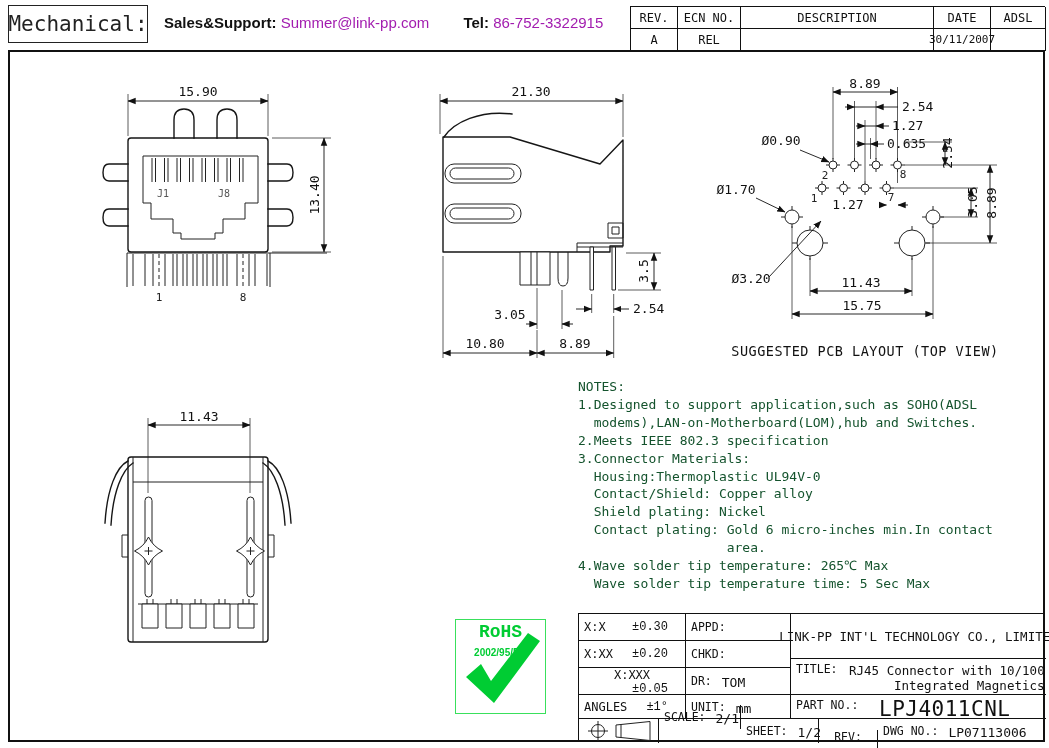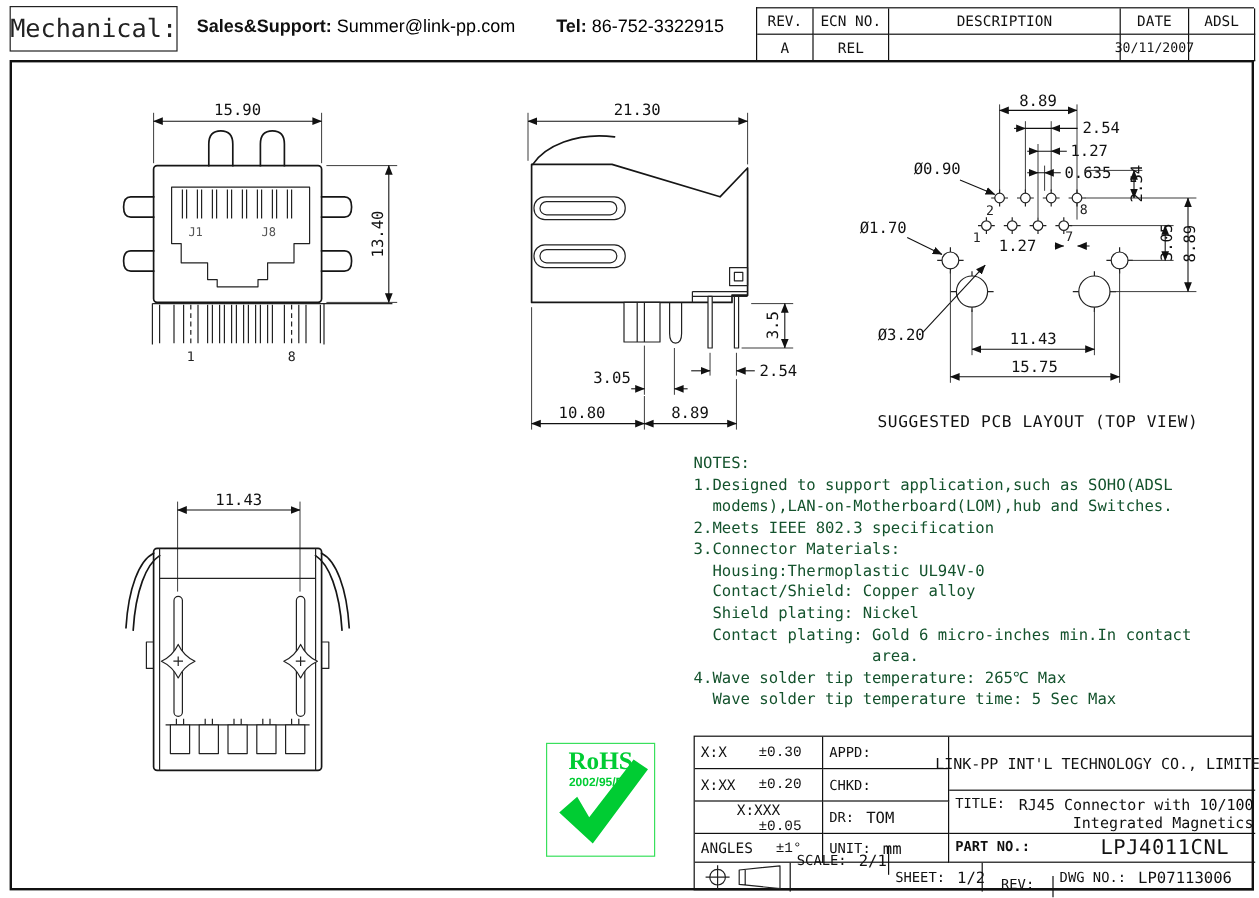--- a/index.html
+++ b/index.html
@@ -5,21 +5,21 @@
   html,body{margin:0;padding:0;background:#fff;}
   #page{position:relative;width:1049px;height:748px;background:#fff;overflow:hidden;
         font-family:"DejaVu Sans Mono",monospace;color:#111;}
   .abs{position:absolute;box-sizing:border-box;}
 
   
   #mechbox{left:8px;top:5px;width:140px;height:38px;border:1.5px solid #222;
            display:flex;align-items:center;justify-content:center;font-size:21px;color:#222;}
   #salesline{left:164px;top:14px;font-family:"Liberation Sans",sans-serif;font-size:15px;white-space:nowrap;}
   #salesline b{font-weight:bold;color:#111;}
-  .red{color:#000000;}
+  .red{color:#a21caf;}
   #telwrap{margin-left:30px;}
 
   
   #revtable{left:630px;top:6px;width:415px;height:44px;display:grid;
             grid-template-columns:47px 63px 193px 57px 55px;grid-auto-rows:22px;
             border-left:1px solid #111;border-top:1px solid #111;font-size:12px;}
   #revtable .c{border-right:1px solid #111;border-bottom:1px solid #111;
                display:flex;align-items:center;justify-content:center;white-space:nowrap;}
   #revtable .date{font-size:11px;}
 
@@ -37,21 +37,21 @@
   text.sm{font-size:10px;fill:#555;}
   text.pn{font-size:11px;fill:#222;}
   text.cap{font-size:13.5px;letter-spacing:0.5px;}
 
   
   #notes{left:578px;top:378px;font-size:13px;line-height:17.9px;white-space:pre;color:#14532d;}
 
   
   #rohs{left:455px;top:619px;width:91px;height:95px;border:1.5px solid #39e05c;}
   #rohs .rname{position:absolute;left:0;top:2px;width:100%;text-align:center;
-        font-family:Liberation Serif, serif;font-weight:bold;font-size:21px;color:#00cc33;}
+        font-family:Liberation Mono, monospace;font-weight:bold;font-size:18px;color:#00cc33;}
   #rohs .rdir{position:absolute;left:0;top:27px;width:100%;text-align:center;
         font-family:"Liberation Sans",sans-serif;font-weight:bold;font-size:10px;color:#00cc33;}
 
   
   #tblock{left:578px;top:613px;width:467px;height:129px;border:1.5px solid #111;font-size:12px;}
   .tb{position:absolute;box-sizing:border-box;border-right:1px solid #111;border-bottom:1px solid #111;
       display:flex;align-items:center;padding:0 5px;white-space:nowrap;}
   .tb.nbr{border-right:none;}
   .tb.nbb{border-bottom:none;}
   .tb .lbl{font-size:11.5px;}
@@ -341,22 +341,22 @@
 
     <div class="tb nbr" style="left:212px;top:0;width:255px;height:45px;justify-content:center;font-size:12.5px;">
       <span>LINK-PP INT'L TECHNOLOGY CO., LIMITED</span>
     </div>
     <div class="tb nbr" style="left:212px;top:45px;width:255px;height:36px;padding:0;">
       <span class="lbl" style="position:absolute;left:5px;top:3px;">TITLE:</span>
       <span style="position:absolute;left:58px;top:4px;font-size:12.5px;">RJ45 Connector with 10/100 Base-T</span>
       <span style="position:absolute;left:72px;top:19px;font-size:12.5px;margin-left:31px;">Integrated Magnetics</span>
     </div>
     <div class="tb nbr" style="left:212px;top:81px;width:255px;height:24px;padding:0;">
-      <span class="lbl" style="position:absolute;left:5px;top:3px;font-weight:bold;">PART NO.:</span>
-      <span style="position:absolute;left:88px;top:2px;font-size:17px;letter-spacing:0.5px;margin-left:38px;">LPJ4011CNL</span>
+      <span class="lbl" style="position:absolute;left:5px;top:3px;">PART NO.:</span>
+      <span style="position:absolute;left:88px;top:2px;font-size:21px;letter-spacing:0.5px;">LPJ4011CNL</span>
     </div>
 
     <div class="tb nbb" style="left:0;top:105px;width:80px;height:24px;justify-content:center;">
       <svg style="position:static;" width="70" height="22" viewBox="0 0 70 22">
         <circle class="i" cx="14" cy="11" r="6.5"></circle>
         <path class="i" d="M4 11 H24 M14 1 V21"></path>
         <path class="i" d="M32 5 L66 1.5 L66 20.5 L32 17 Z M37 4.5 V17.5"></path>
       </svg>
     </div>
     <div class="tb nbb" style="left:80px;top:91px;width:82px;height:24px;">

